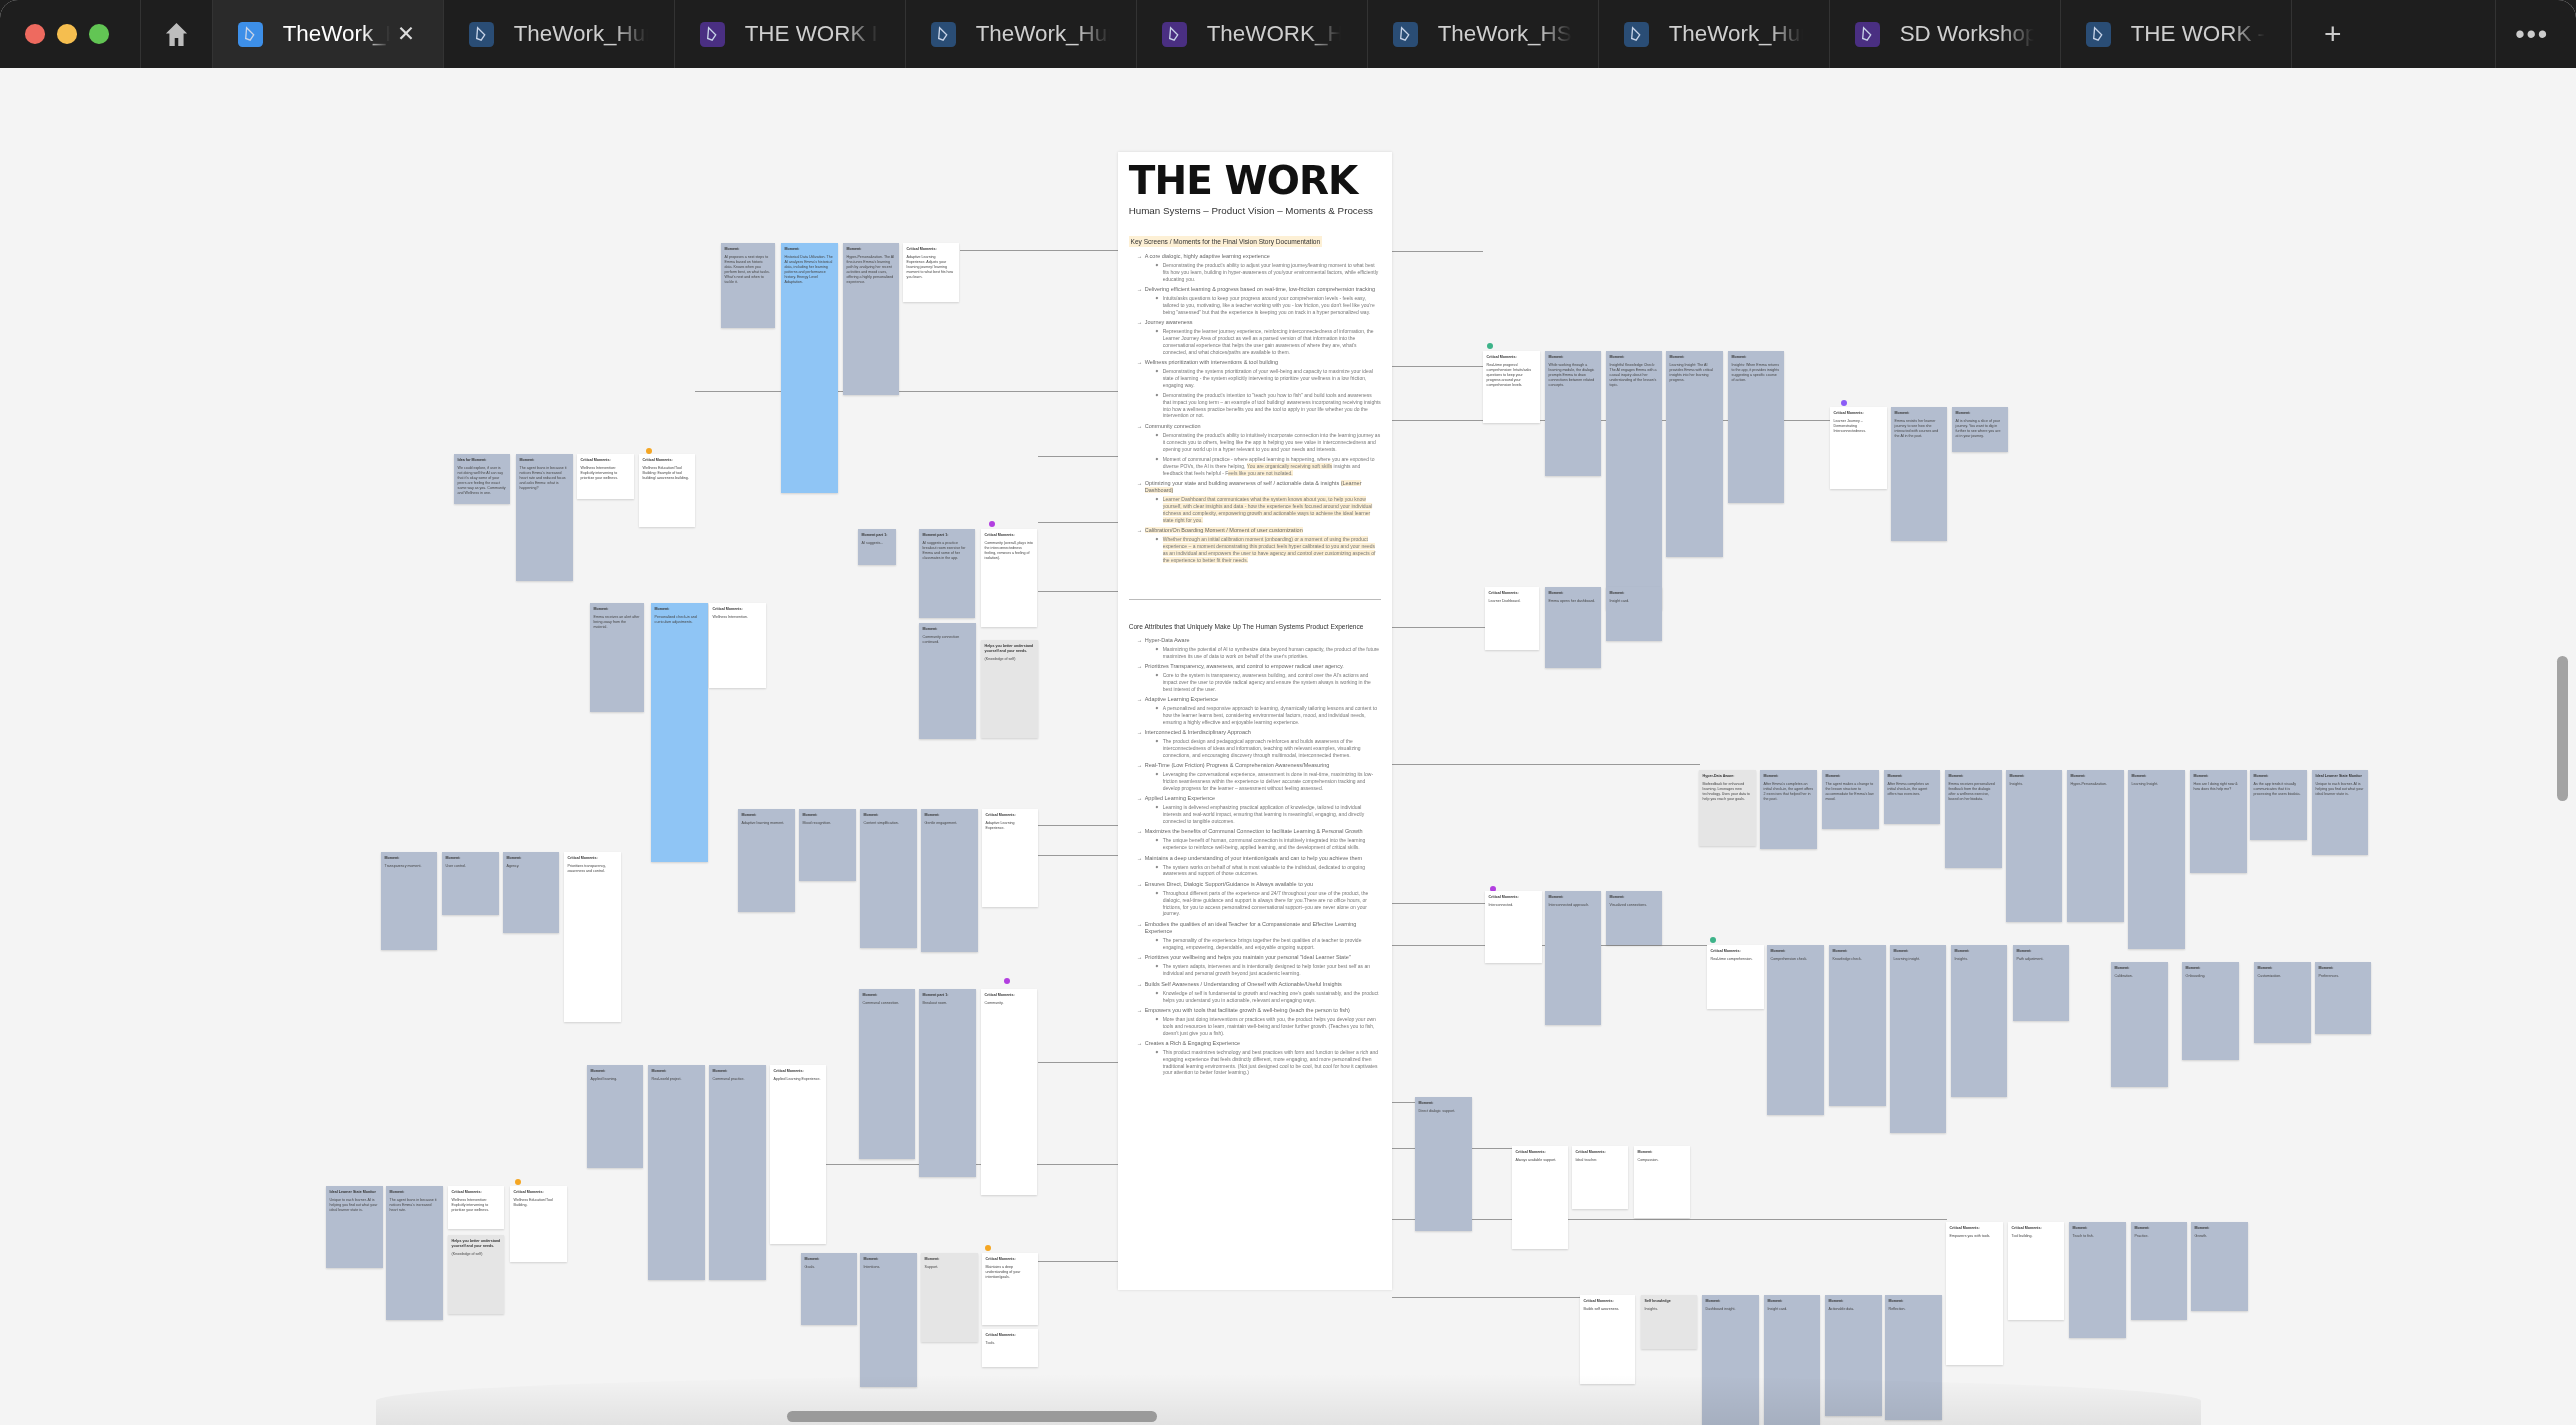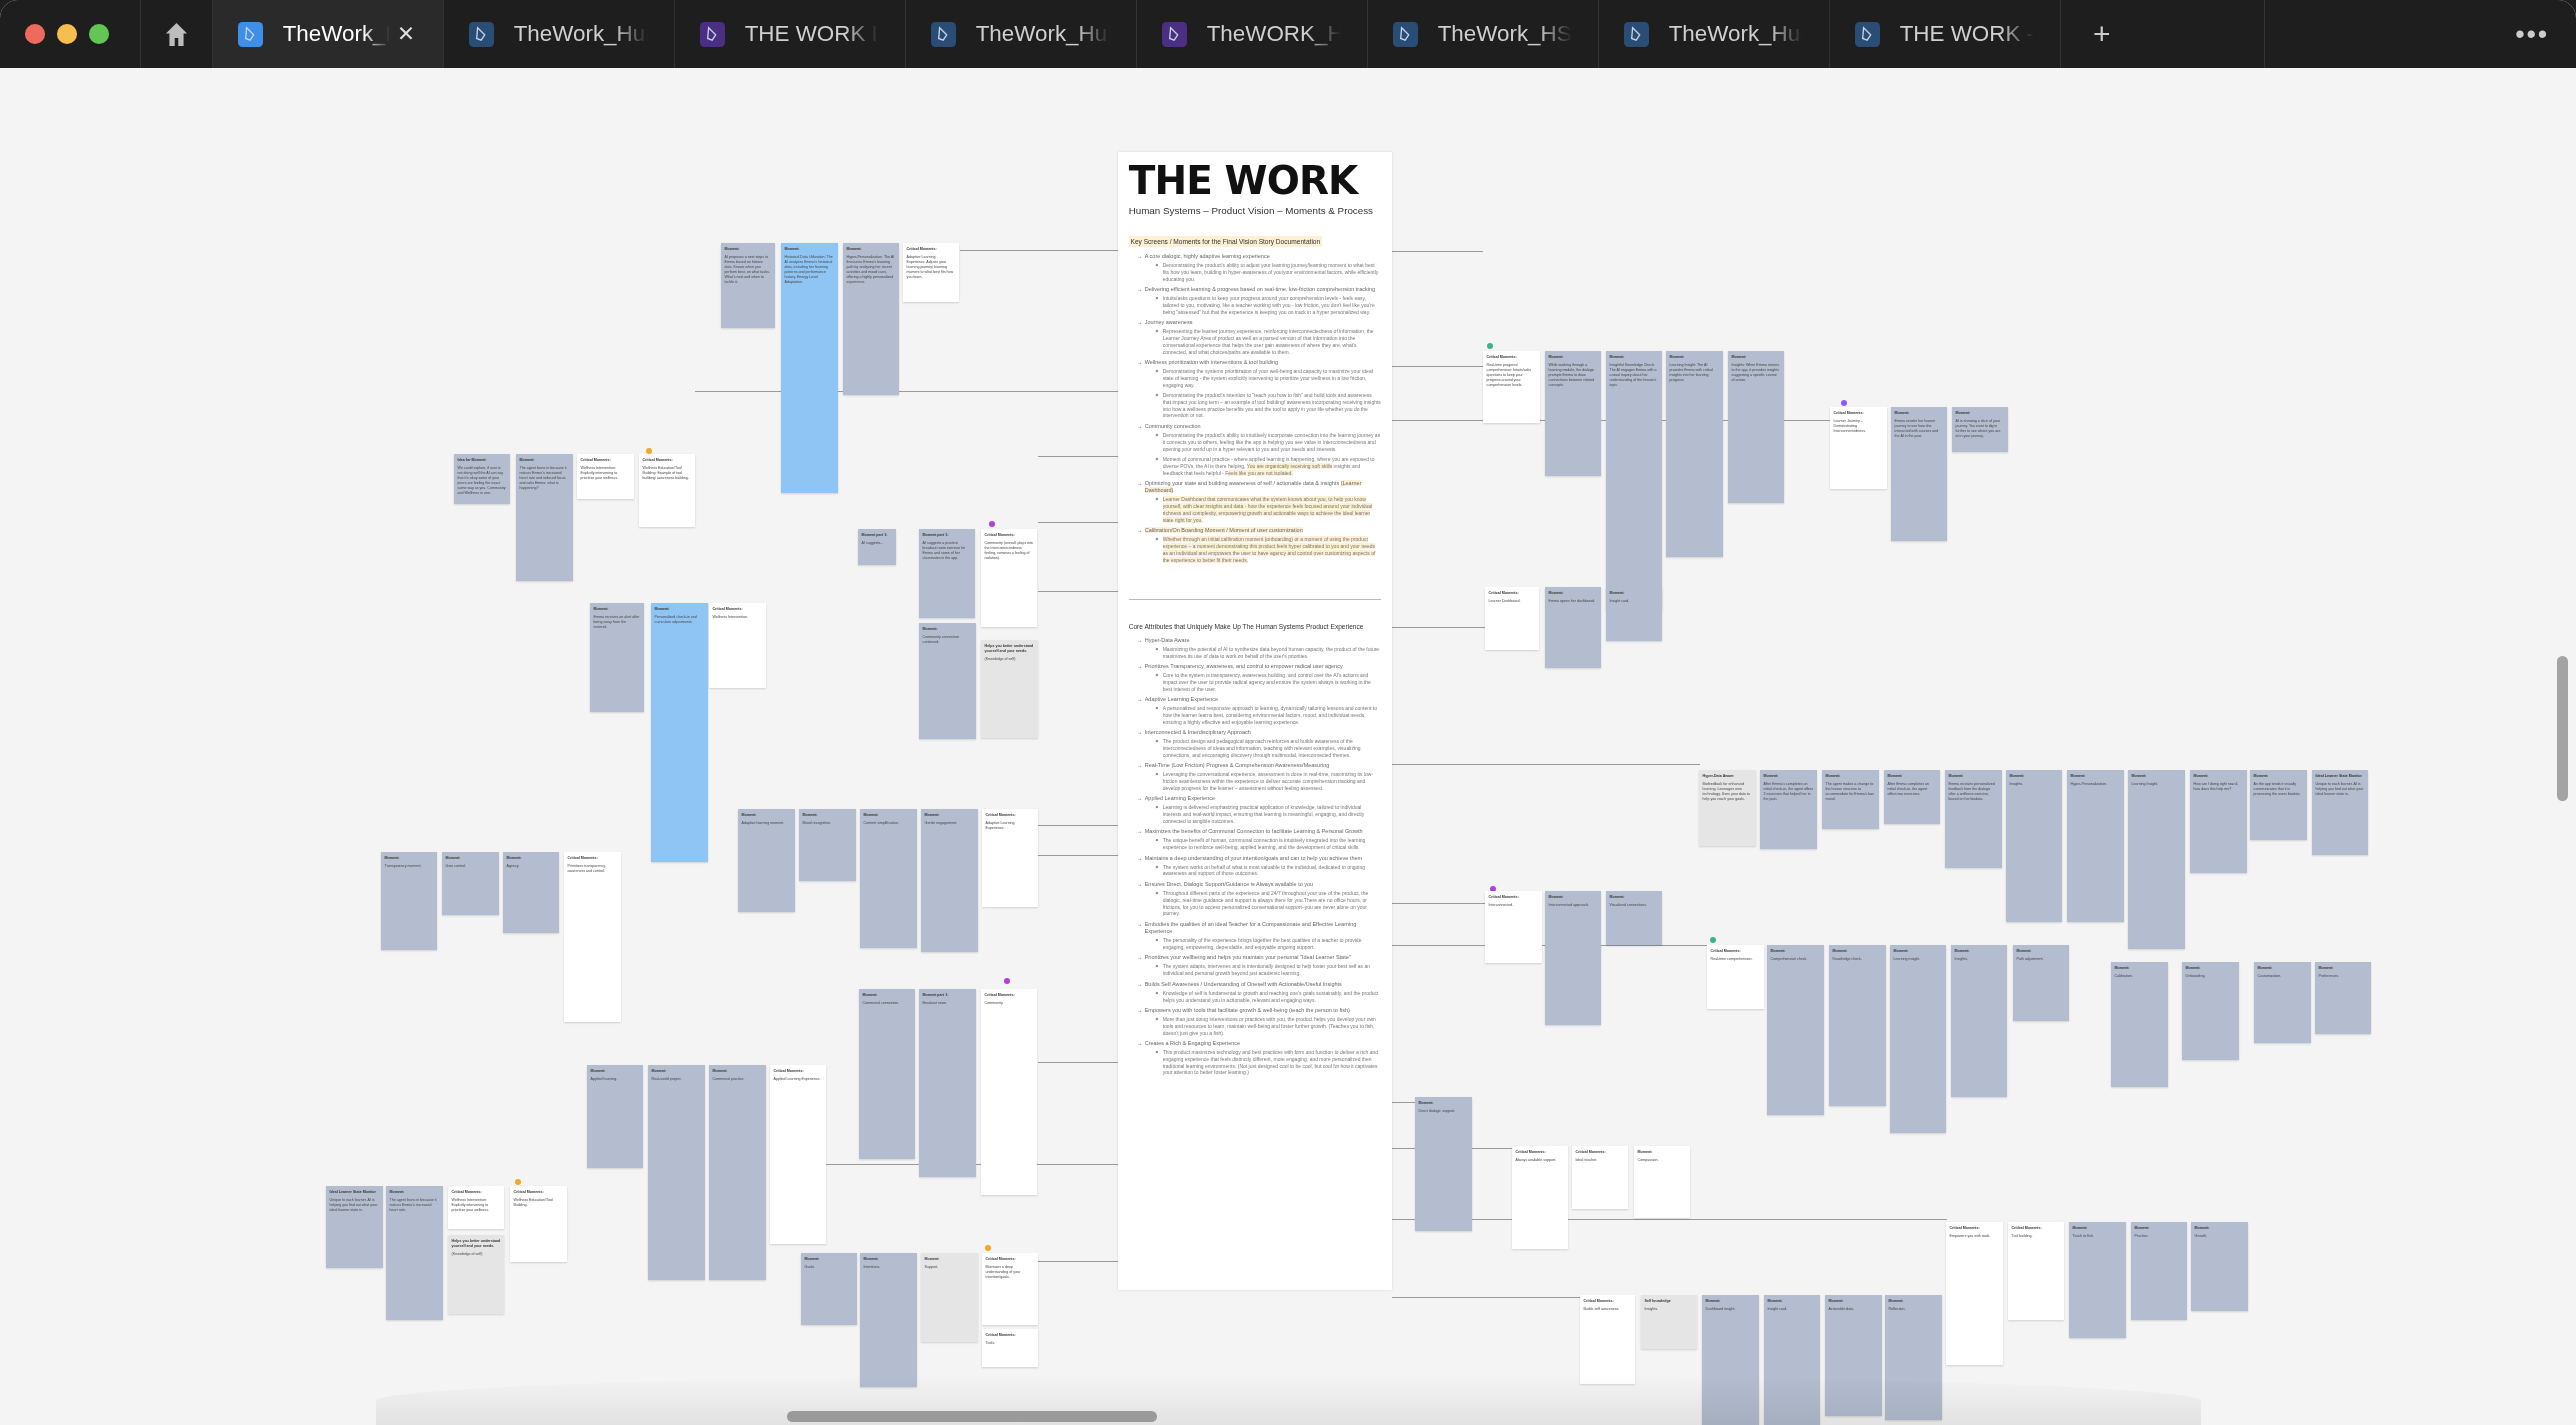--- a/index.html
+++ b/index.html
@@ -110,20 +110,28 @@
         </div>
         <div class="tab">
           <div class="ficon" style="background: rgb(42, 77, 117);">
             <svg width="14.3" height="16" viewBox="0 0 16 18">
               <path d="M4 2 L12 10 L8 16 L3 14 Z" fill="none" stroke="#c8d4e8" stroke-width="1.5"></path>
             </svg>
           </div>
           <span class="label">TheWork_Hum</span>
         </div>
         <div class="tab">
+          <div class="ficon" style="background: rgb(74, 47, 130);">
+            <svg width="14.3" height="16" viewBox="0 0 16 18">
+              <path d="M4 2 L12 10 L8 16 L3 14 Z" fill="none" stroke="#c8d4e8" stroke-width="1.5"></path>
+            </svg>
+          </div>
+          <span class="label">SD Workshop</span>
+        </div>
+        <div class="tab">
           <div class="ficon" style="background: rgb(42, 77, 117);">
             <svg width="14.3" height="16" viewBox="0 0 16 18">
               <path d="M4 2 L12 10 L8 16 L3 14 Z" fill="none" stroke="#c8d4e8" stroke-width="1.5"></path>
             </svg>
           </div>
           <span class="label">THE WORK - H</span>
         </div>
       </div>
     <div class="newtab">+</div>
     <div class="more">•••</div>

